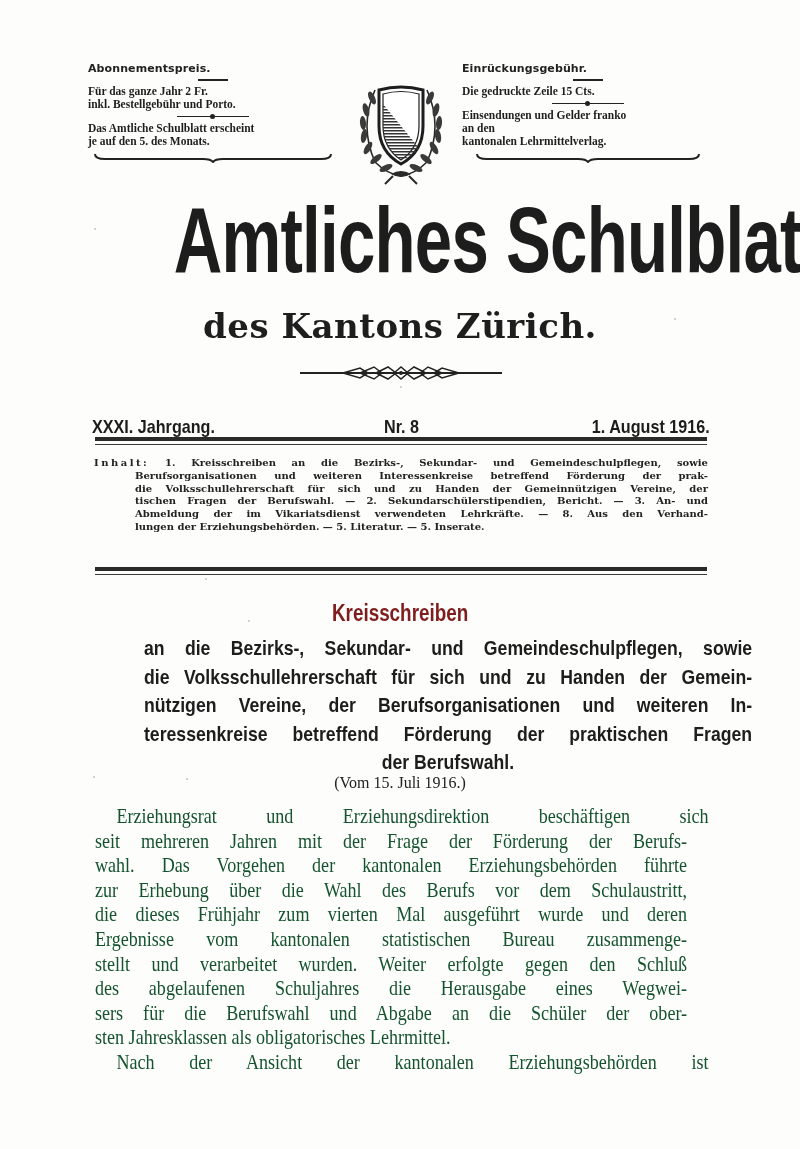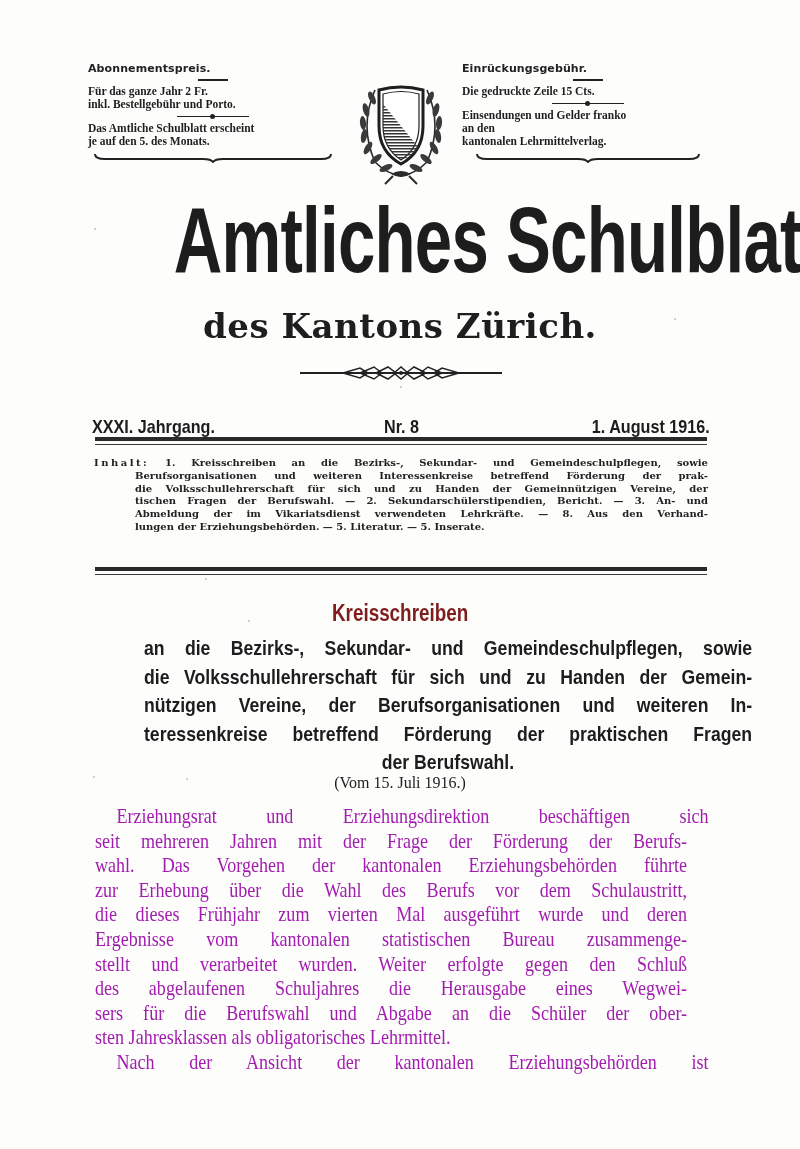--- a/index.html
+++ b/index.html
@@ -93,21 +93,21 @@
   .art-sub .c span { display: inline-block; transform: scaleX(0.86); }
   .art-date {
     position: absolute; left: 90px; top: 774px; width: 620px; text-align: center;
     font-family: "Liberation Serif", serif; font-size: 16px; color: #222;
   }
 
   
   .body-text {
     position: absolute; left: 118px; top: 804px; width: 592px;
     font-family: "Liberation Serif", "DejaVu Serif", serif; font-size: 21px;
-    line-height: 24.6px; color: #a21caf;
+    line-height: 24.6px; color: #14532d;
   }
   .body-text .r { display: block; white-space: nowrap; text-align: justify; text-align-last: justify; transform: scaleX(0.86); transform-origin: left; width: 116.3%; }
   .body-text .ind { padding-left: 25px; }
   .body-text .lft { text-align-last: left; }
   .body-text .out { margin-left: -23px; }
 
   
   .speck { position: absolute; width: 2px; height: 2px; background: #999; border-radius: 50%; opacity: .6; }
 </style>
 </head>

